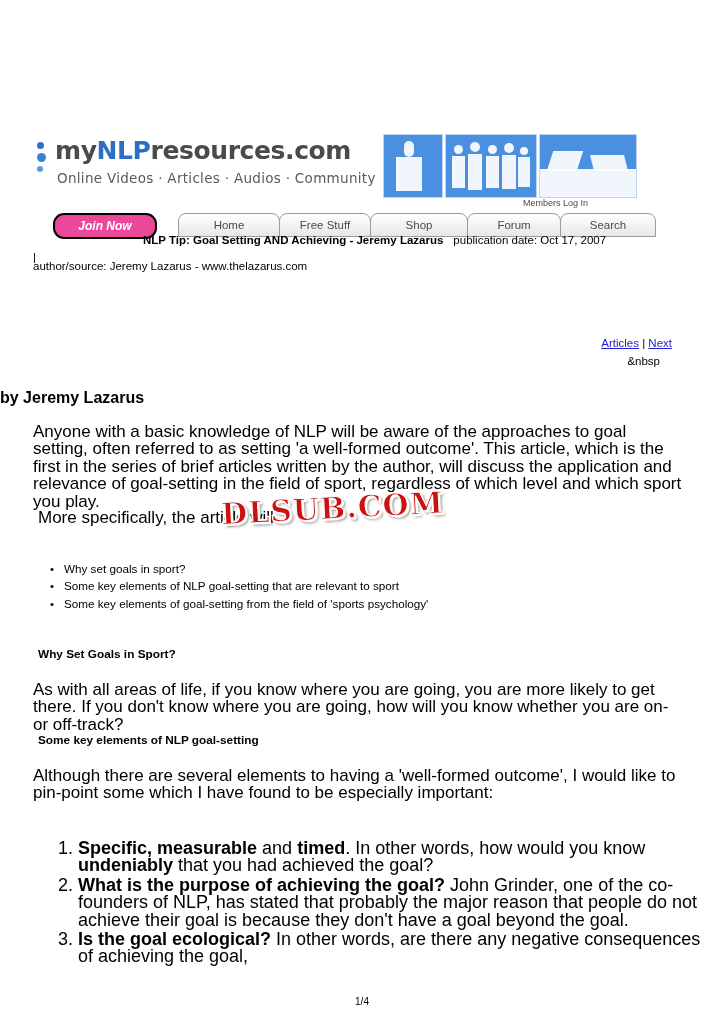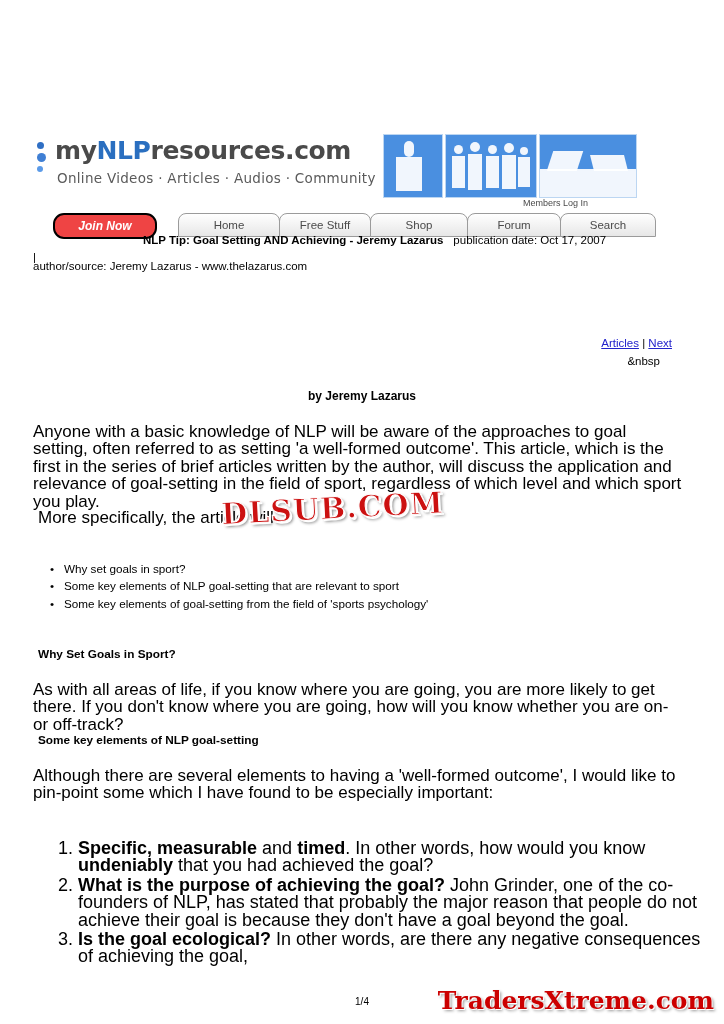--- a/index.html
+++ b/index.html
@@ -130,21 +130,21 @@
     top: 213px;
     width: 604px;
     height: 24px;
   }
   .nav-join {
     position: absolute;
     left: 20px;
     top: 0;
     width: 100px;
     height: 22px;
-    background: #ef4444;
+    background: #ec4899;
     border: 2px solid #000000;
     border-radius: 11px;
     color: #ffffff;
     font-size: 12px;
     font-weight: bold;
     font-style: italic;
     text-align: center;
     line-height: 22px;
   }
   .nav-tab {
@@ -210,22 +210,22 @@
     font-size: 11.5px;
     color: #000000;
   }
 
   
   .byline {
     position: absolute;
     left: 0;
     top: 389px;
     width: 724px;
-    text-align: center;
-    font-size: 12px;
+    text-align: left;
+    font-size: 16px;
     font-weight: bold;
   }
   .para {
     position: absolute;
     left: 33px;
     width: 650px;
     font-size: 17px;
     line-height: 17.4px;
     text-align: left;
   }
@@ -414,15 +414,14 @@
     <li>
       <b>Is the goal ecological?</b><span>  In other words, are there any negative consequences of achieving the goal,</span>
     </li>
   </ol>
 
   <div class="dlsub">
     <div class="dlsub-text">DLSUB.COM</div>
   </div>
 
   <div class="page-number">1/4</div>
-  <div class="tradersxtreme">TradersXtreme.com</div>
 
 </div>
 
 </body></html>

